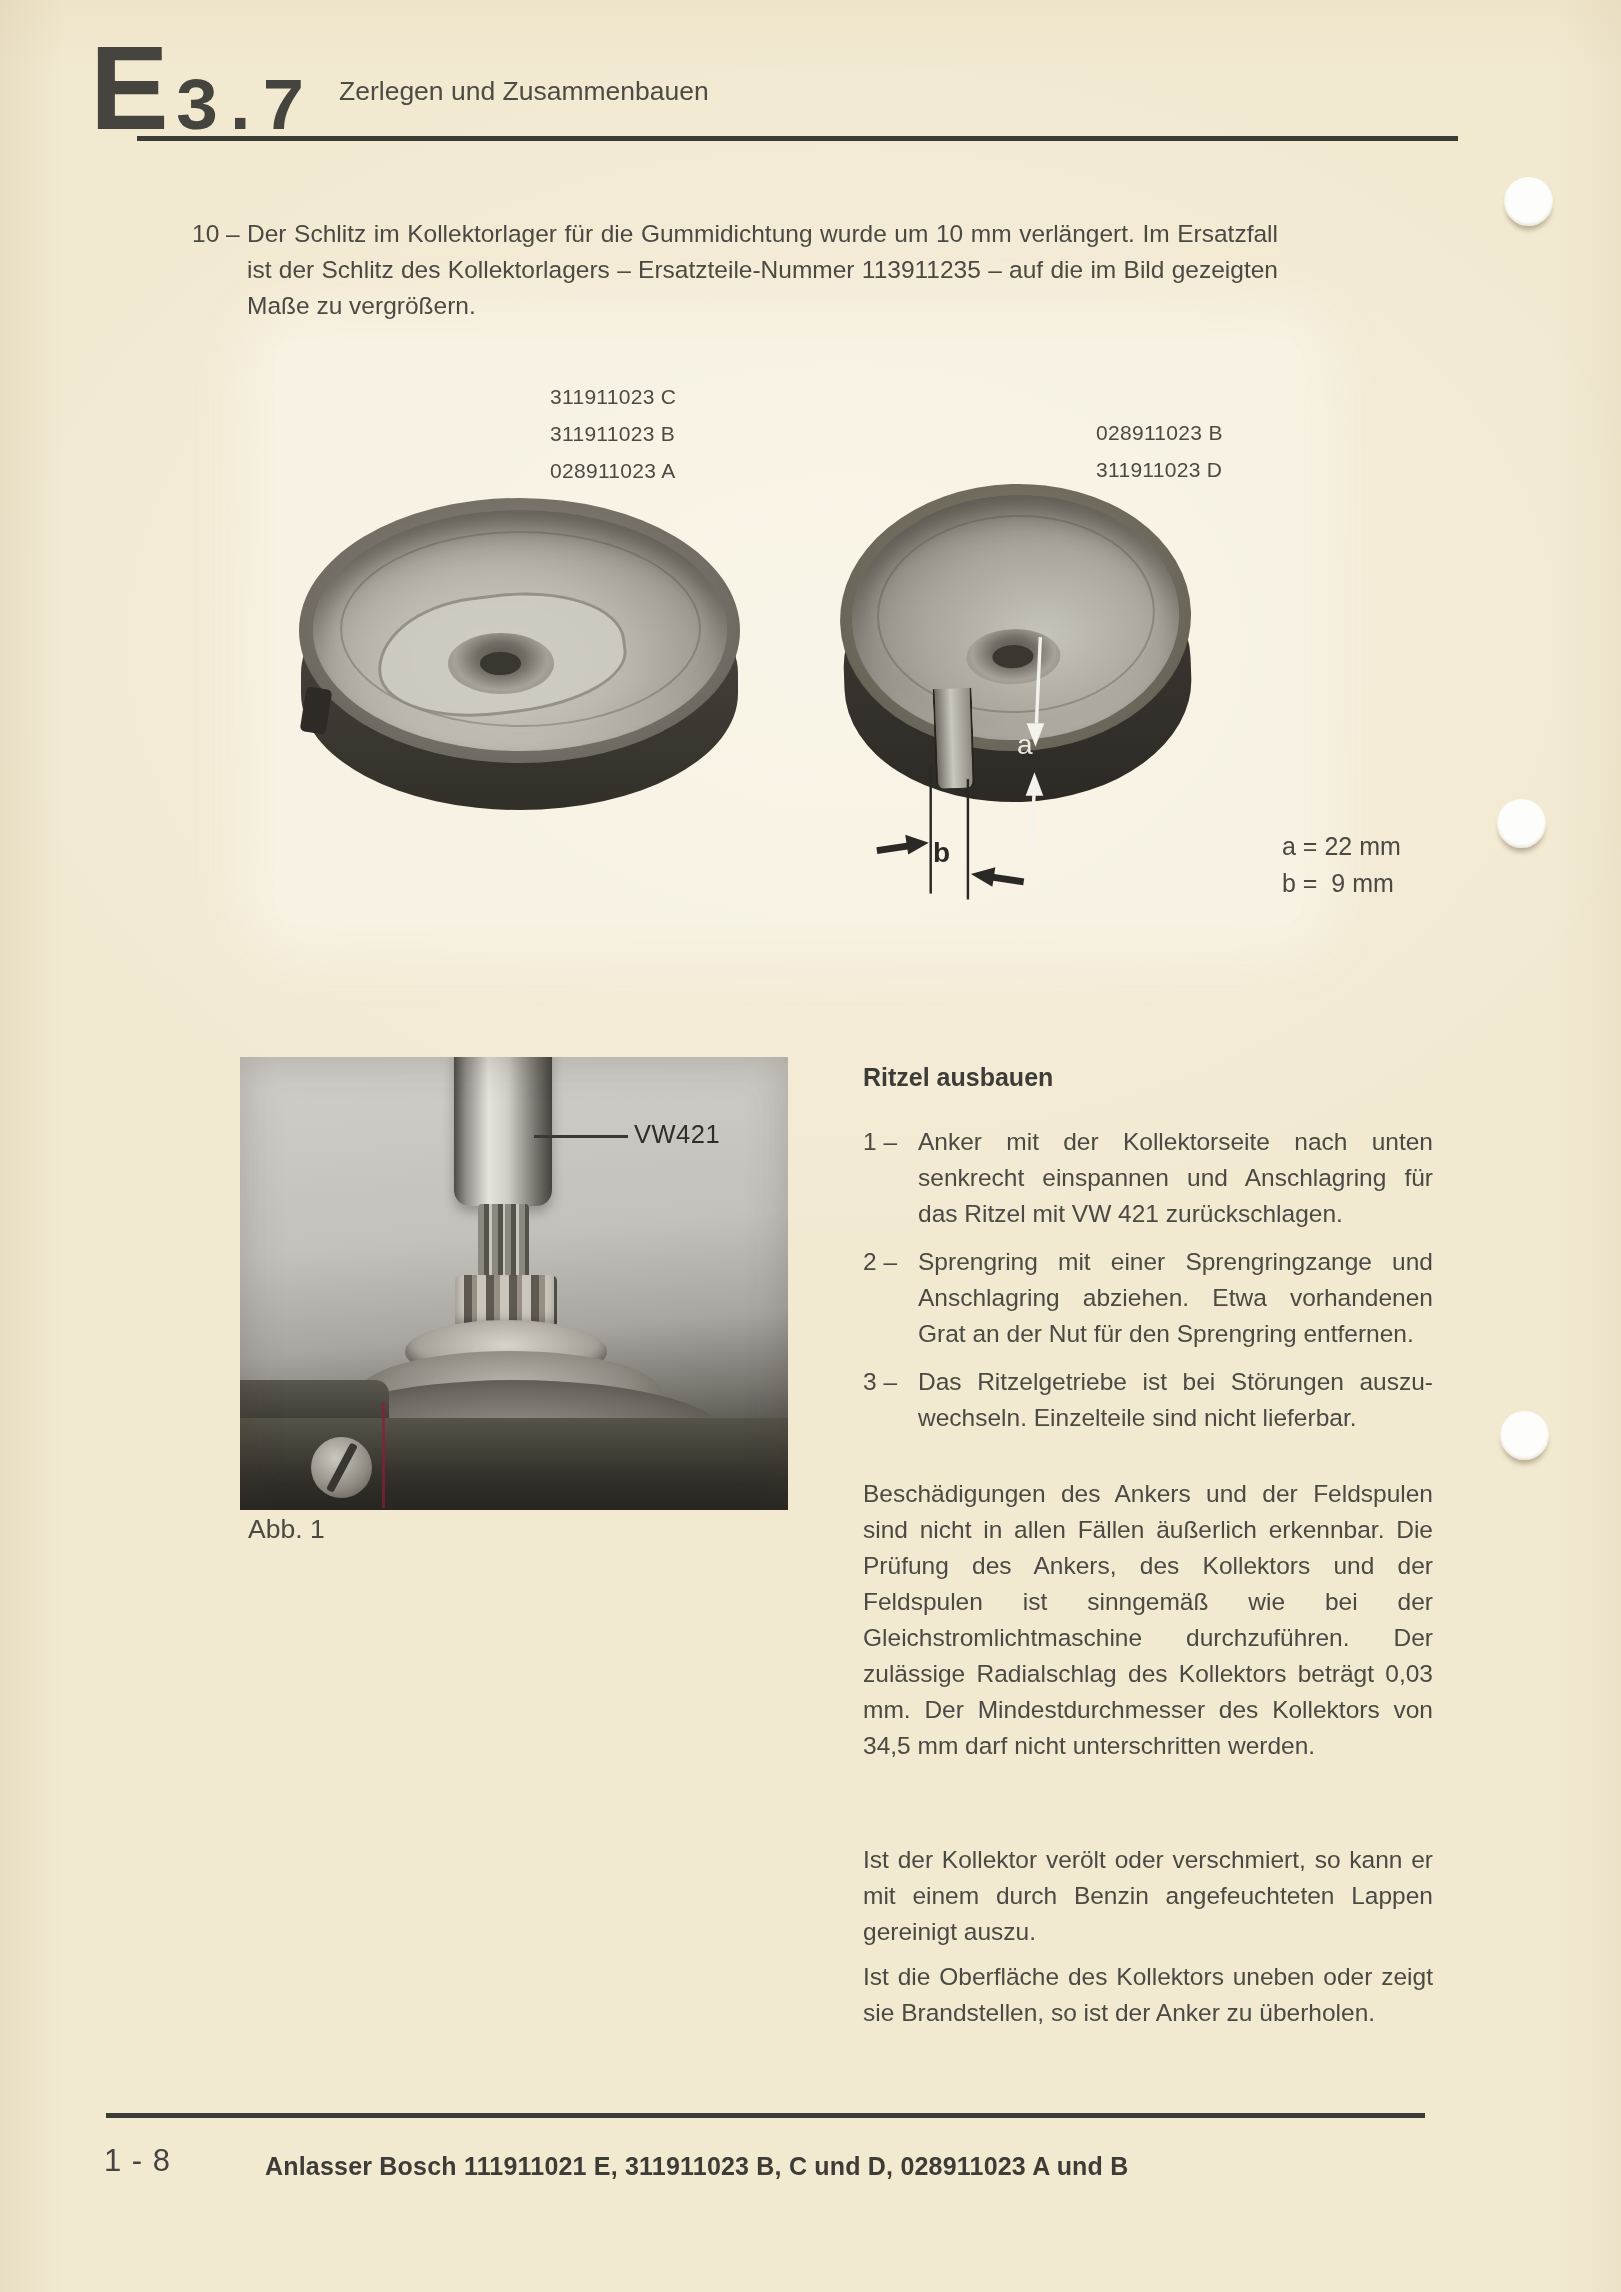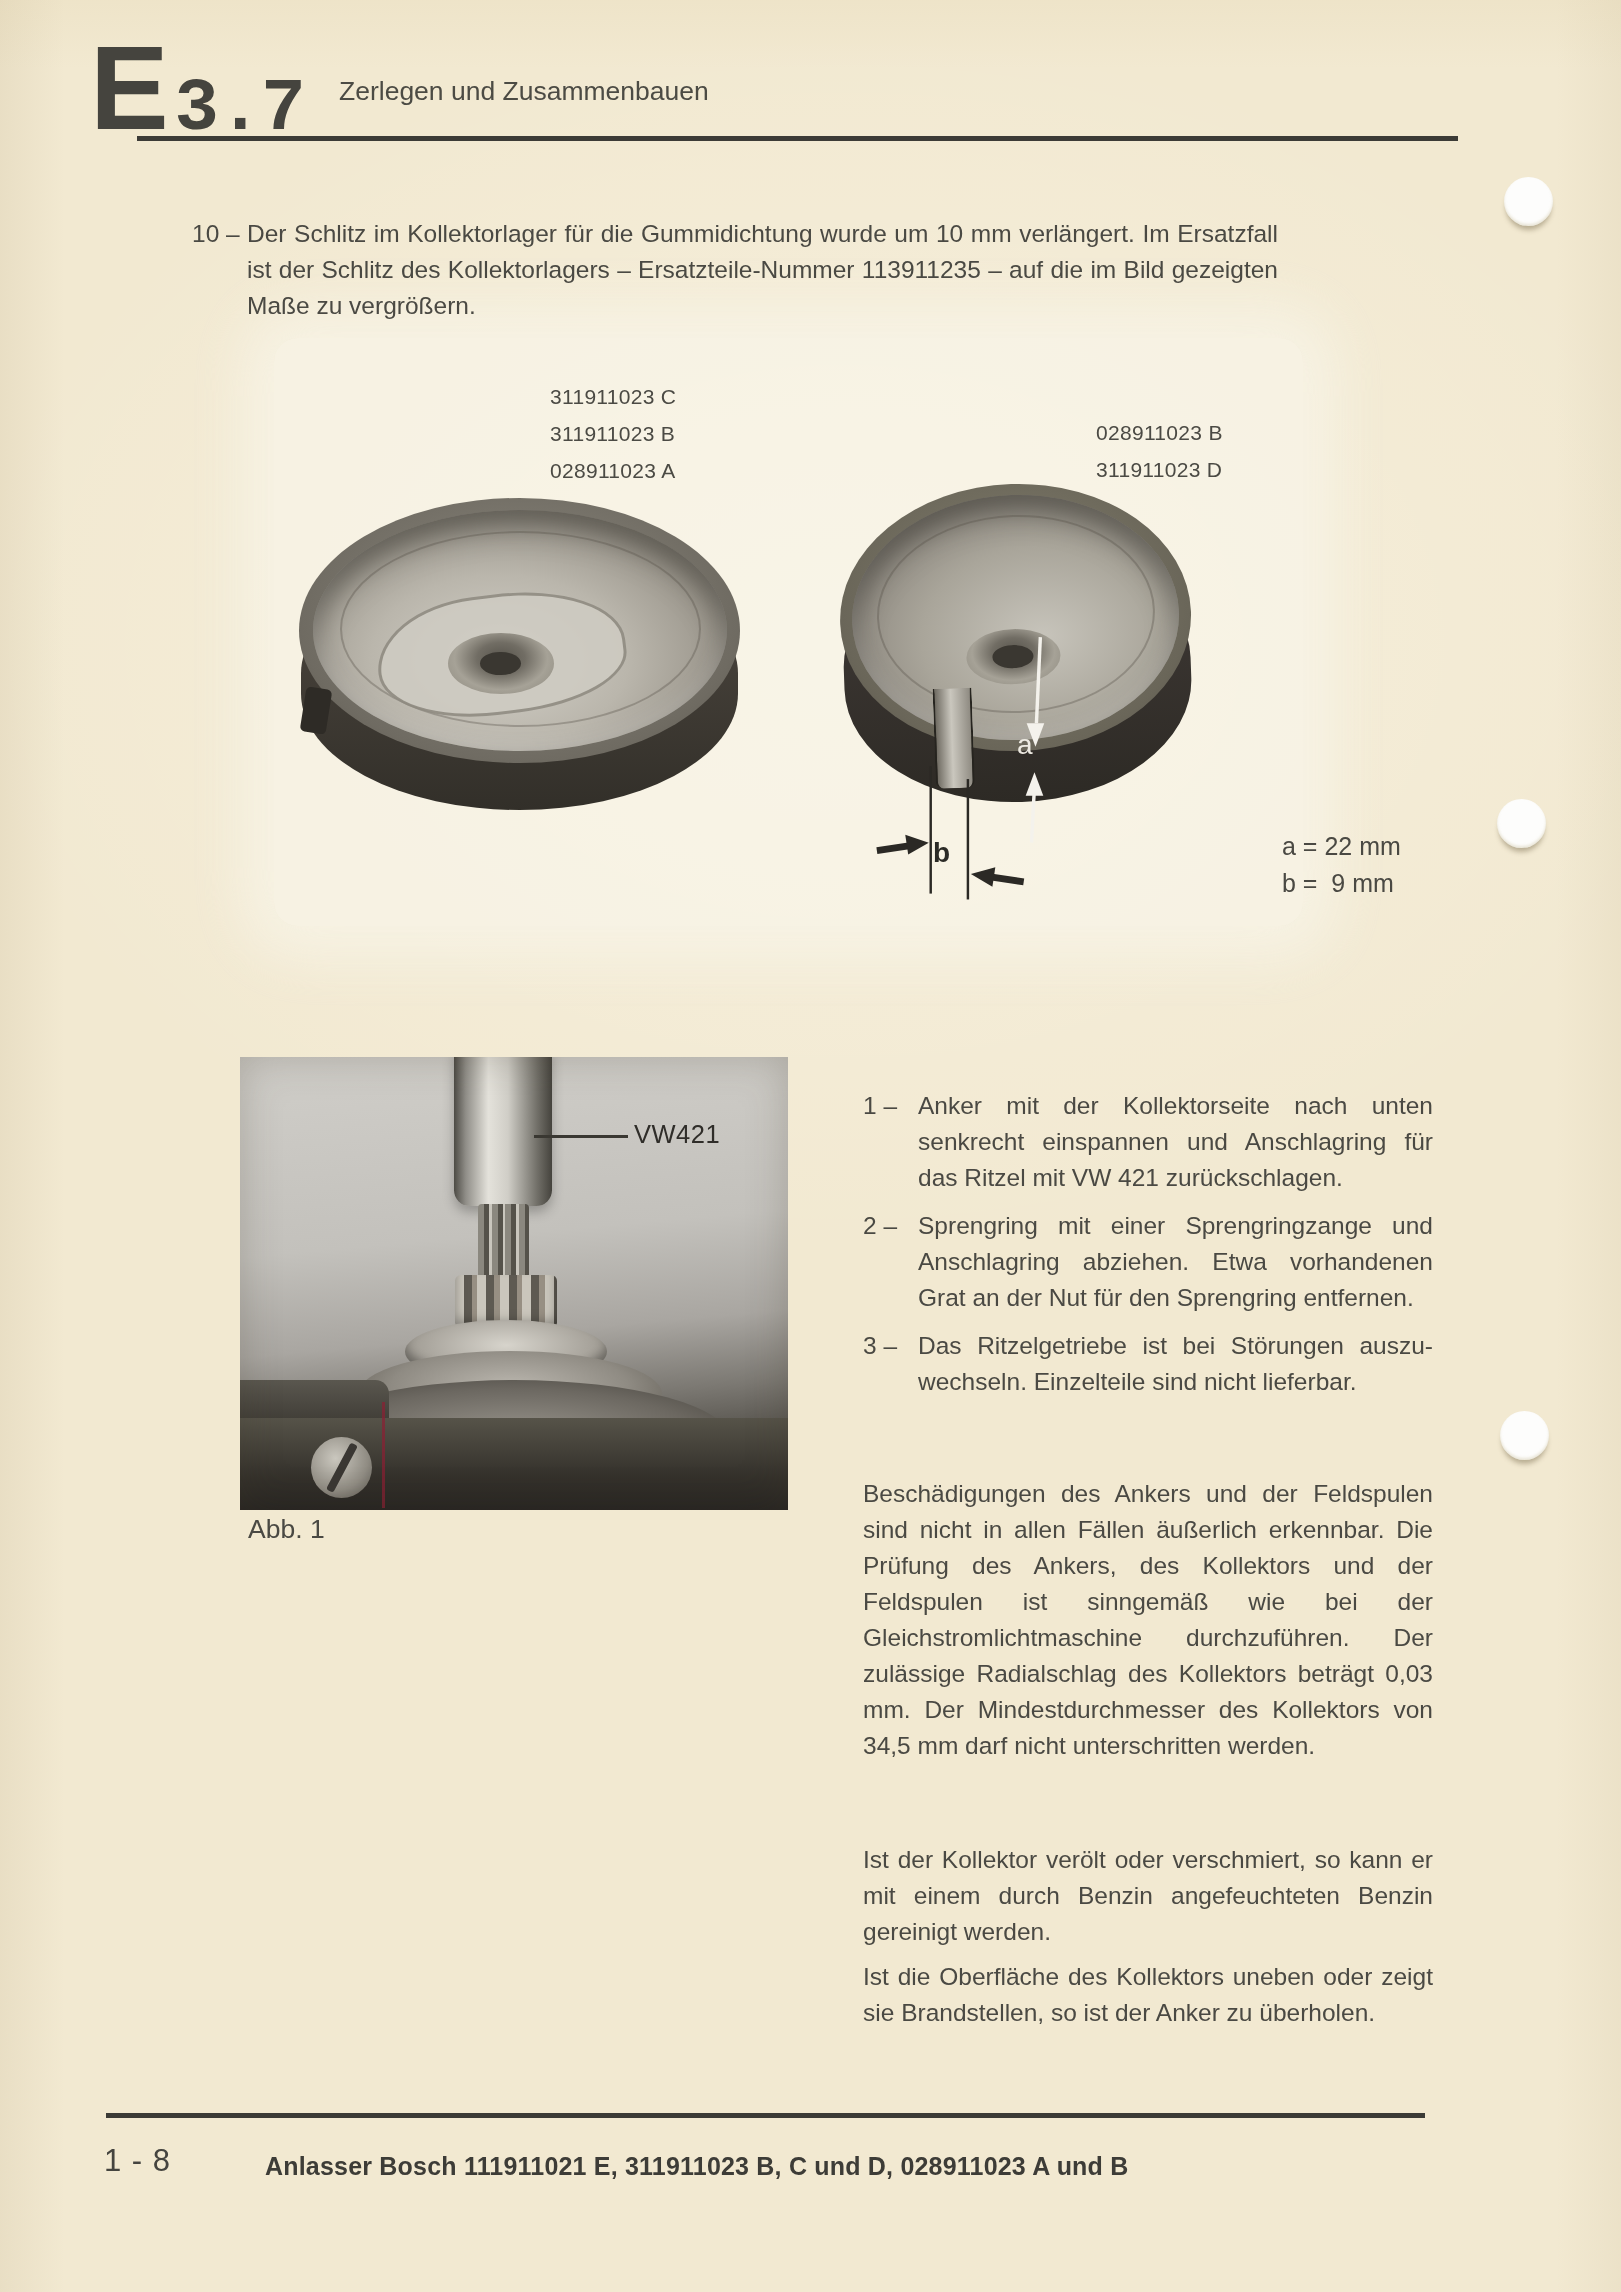--- a/index.html
+++ b/index.html
@@ -212,20 +212,21 @@
     <div class="arm"></div>
     <div class="housing"></div>
     <div class="screw"></div>
     <div class="redline"></div>
     <div class="vw-line"></div>
     <div class="vw-label">VW421</div>
   </div>
   <div class="caption">Abb. 1</div>
 
   <div class="col-section sec-ritzel body-text">
+    <div class="sec-heading">Ritzel ausbauen</div>
     <div class="list-wrap">
       <div class="list-item hang">
         <span class="num">1 – </span>
         <span>Anker mit der Kollektorseite nach unten senkrecht einspannen und Anschlagring für das Ritzel mit VW 421 zurückschlagen.</span>
       </div>
       <div class="list-item hang">
         <span class="num">2 – </span>
         <span>Sprengring mit einer Sprengringzange und Anschlagring abziehen. Etwa vorhandenen Grat an der Nut für den Sprengring entfernen.</span>
       </div>
       <div class="list-item hang">
@@ -233,21 +234,21 @@
         <span>Das Ritzelgetriebe ist bei Störungen auszu­wechseln. Einzelteile sind nicht lieferbar.</span>
       </div>
     </div>
   </div>
 
   <div class="col-section sec-anker body-text">
     <div class="para">Beschädigungen des Ankers und der Feld­spulen sind nicht in allen Fällen äußerlich er­kennbar. Die Prüfung des Ankers, des Kollek­tors und der Feldspulen ist sinngemäß wie bei der Gleichstromlichtmaschine durchzuführen. Der zulässige Radialschlag des Kollektors be­trägt 0,03 mm. Der Mindestdurchmesser des Kollektors von 34,5 mm darf nicht unterschritten werden.</div>
   </div>
 
   <div class="col-section sec-kollektor body-text">
-    <div class="para1">Ist der Kollektor verölt oder verschmiert, so kann er mit einem durch Benzin angefeuchteten Benzin gereinigt werden.</div>
+    <div class="para1">Ist der Kollektor verölt oder verschmiert, so kann er mit einem durch Benzin angefeuchteten Lappen gereinigt auszu.</div>
     <div class="para2">Ist die Oberfläche des Kollektors uneben oder zeigt sie Brandstellen, so ist der Anker zu über­holen.</div>
   </div>
 
   <div class="rule rule-bottom"></div>
   <div class="footer-page">1 - 8</div>
   <div class="footer-text">Anlasser Bosch 111911021 E, 311911023 B, C und D, 028911023 A und B</div>
 
   <div class="hole hole1"></div>
   <div class="hole hole2"></div>
   <div class="hole hole3"></div>

